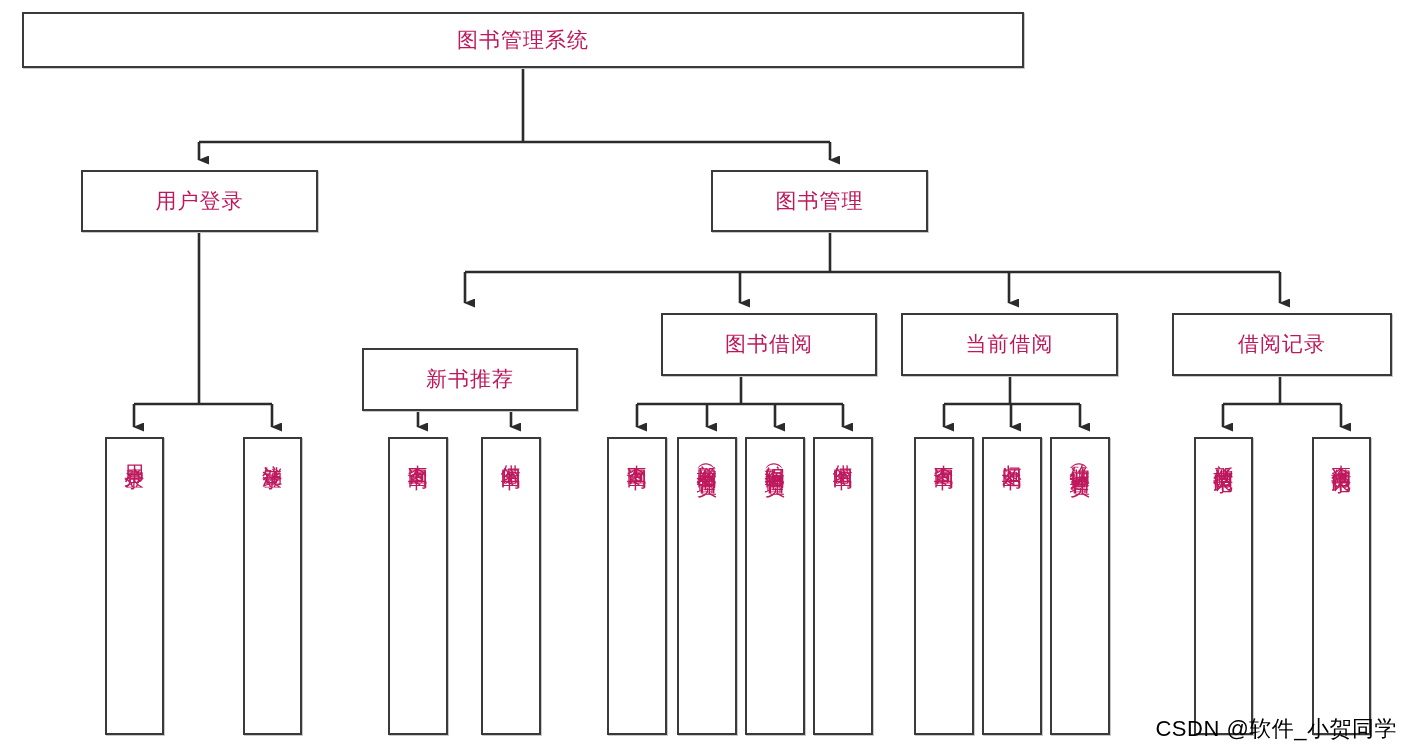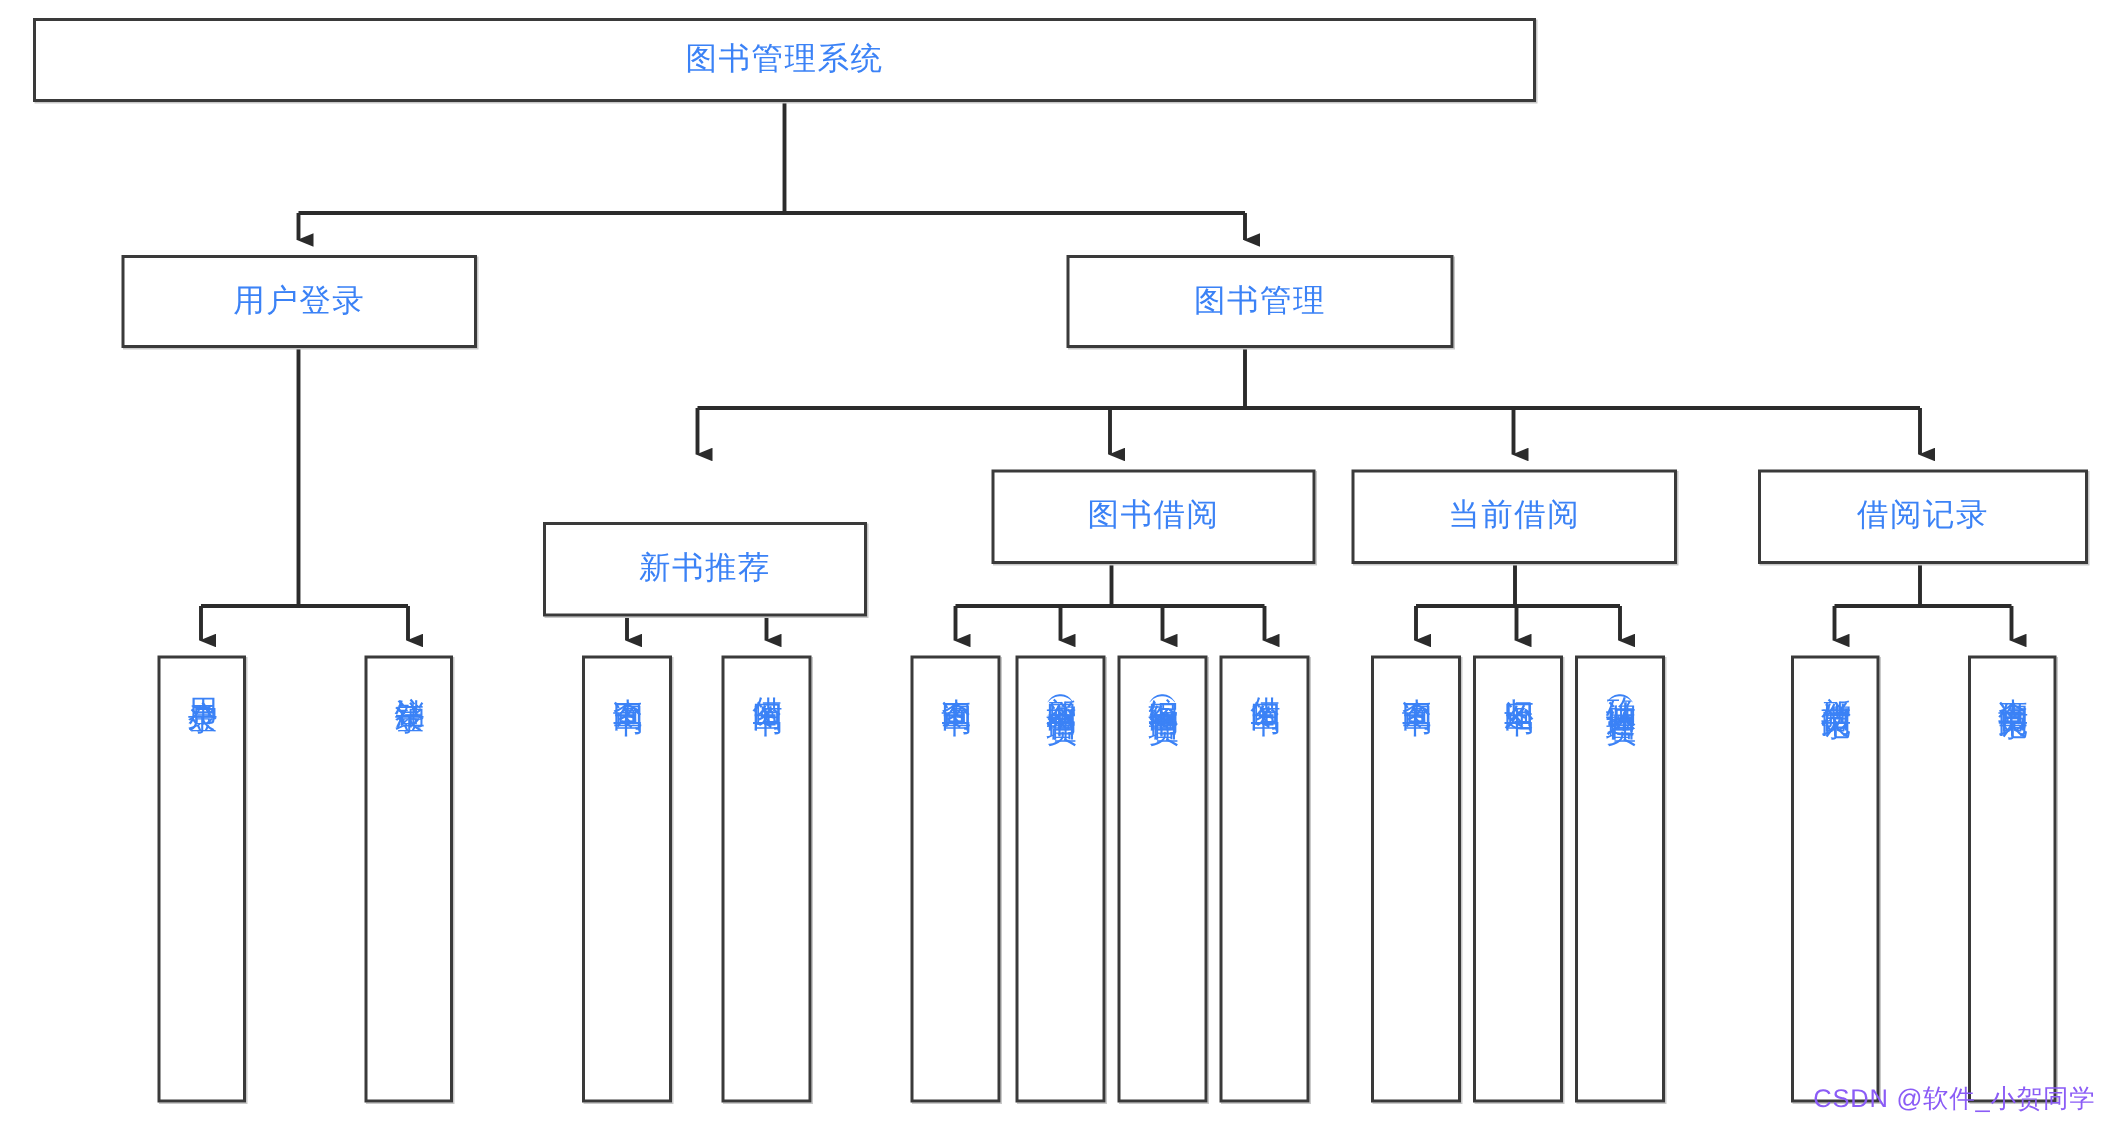--- a/index.html
+++ b/index.html
@@ -29,21 +29,21 @@
     background:#ffffff;
     display:flex;
     align-items:center;
     justify-content:center;
     box-shadow:1px 1px 0 #c9c9c9;
   }
   .node .label{
     font-size:21px;
     line-height:1.25;
     letter-spacing:1px;
-    color:#3b82f6;
+    color:#be185d;
     white-space:nowrap;
     text-align:center;
   }
   .node.leaf{
     align-items:flex-start;
     justify-content:center;
     padding-top:10px;
   }
   .node.leaf .label{
     writing-mode:vertical-rl;
@@ -51,22 +51,22 @@
     font-size:20px;
     line-height:1.32;
     letter-spacing:2px;
     white-space:normal;
     max-height:280px;
   }
   .watermark{
     position:absolute;
     right:8px;
     bottom:3px;
-    font-size:17px;
-    color:#8b5cf6;
+    font-size:22px;
+    color:#000000;
     letter-spacing:0.5px;
     white-space:nowrap;
     user-select:none;
   }
 </style>
 </head>
 <body>
 
 <div id="canvas">
 
@@ -120,21 +120,21 @@
     </g>
   </svg>
 
   <div class="node" style="left:22px; top:12px; width:1002px; height:56px;">
     <span class="label">图书管理系统</span>
   </div>
 
   <div class="node" style="left:81px; top:170px; width:237px; height:62px;">
     <span class="label">用户登录</span>
   </div>
-  <div class="node" style="left:711px; top:170px; width:258px; height:62px;">
+  <div class="node" style="left:711px; top:170px; width:217px; height:62px;">
     <span class="label">图书管理</span>
   </div>
 
   <div class="node" style="left:362px; top:313px; width:216px; height:63px;margin-top:35px;">
     <span class="label">新书推荐</span>
   </div>
   <div class="node" style="left:633px; top:313px; width:216px; height:63px;margin-left:28px;">
     <span class="label">图书借阅</span>
   </div>
   <div class="node" style="left:901px; top:313px; width:217px; height:63px;">

